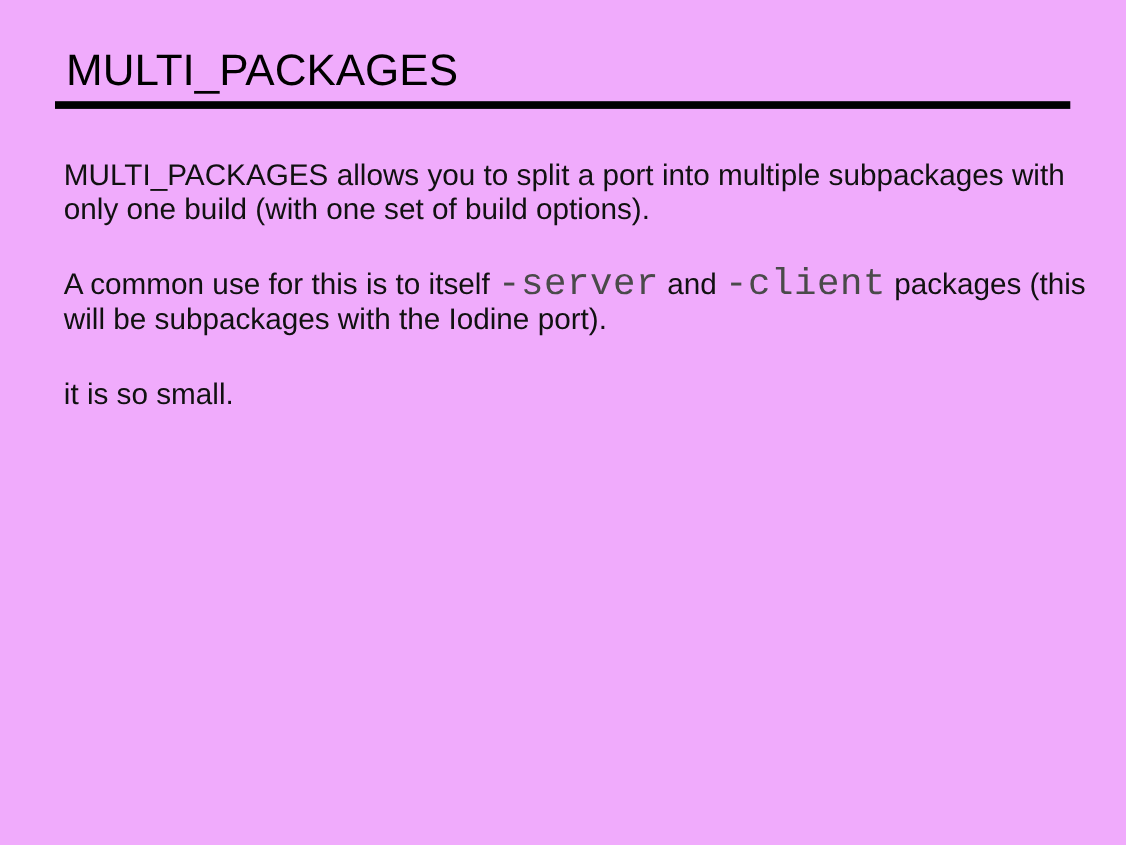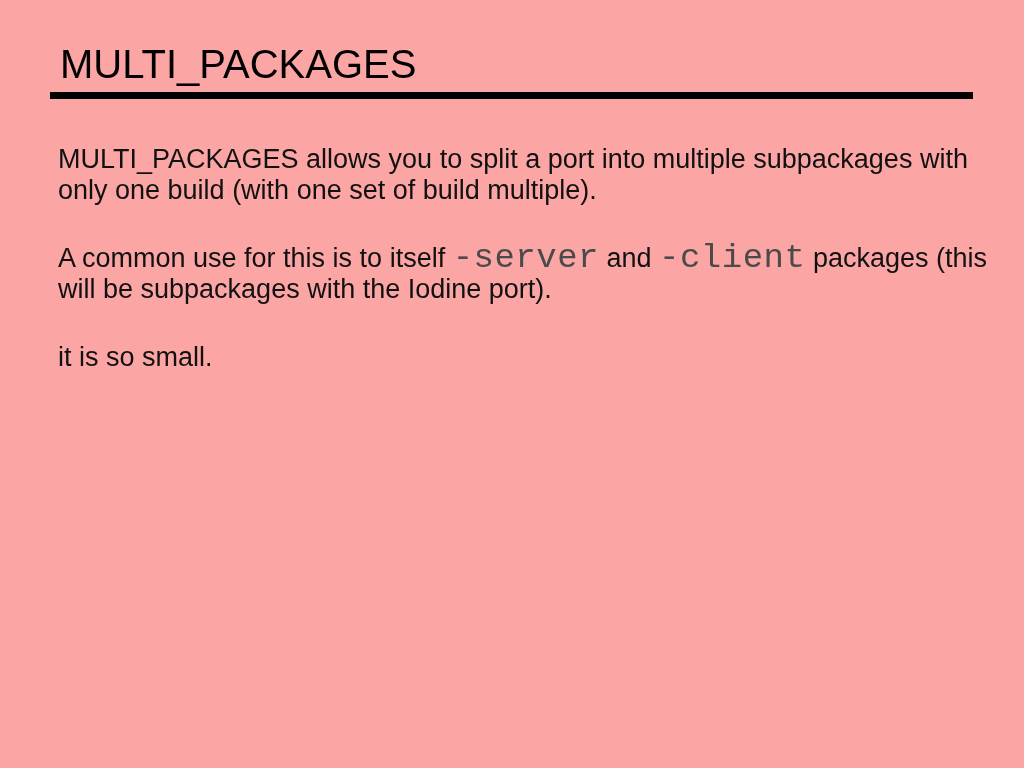--- a/index.html
+++ b/index.html
@@ -7,21 +7,21 @@
     padding: 0;
     width: 1024px;
     height: 768px;
     background: #ffffff;
     overflow: hidden;
   }
   .slide {
     position: relative;
     width: 1024px;
     height: 768px;
-    background: #fca5a5;
+    background: #f0abfc;
     font-family: "Liberation Sans", sans-serif;
     color: #111111;
   }
   .slide-title {
     position: absolute;
     left: 60px;
     top: 41px;
     margin: 0;
     font-size: 40px;
     font-weight: normal;
@@ -68,21 +68,21 @@
 <div class="slide">
 
   <h1 class="slide-title">MULTI_PACKAGES</h1>
 
   <div class="title-underline"></div>
 
   <div class="slide-body">
 
     <p>
       <span class="line">MULTI_PACKAGES allows you to split a port into multiple subpackages with</span>
-      <span class="line">only one build (with one set of build multiple).</span>
+      <span class="line">only one build (with one set of build options).</span>
     </p>
 
     <p>
       <span class="line"><span>A common use for this is to itself </span><span class="code">-server</span><span> and </span><span class="code">-client</span><span> packages (this</span></span>
       <span class="line">will be subpackages with the Iodine port).</span>
     </p>
 
     <p>
       <span class="line">it is so small.</span>
     </p>

